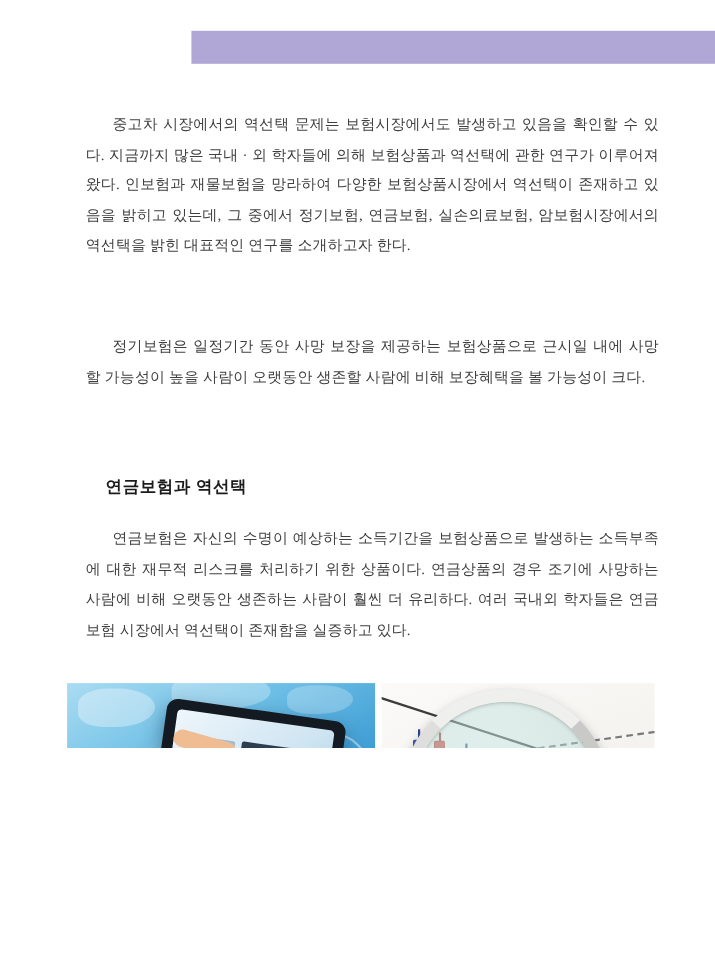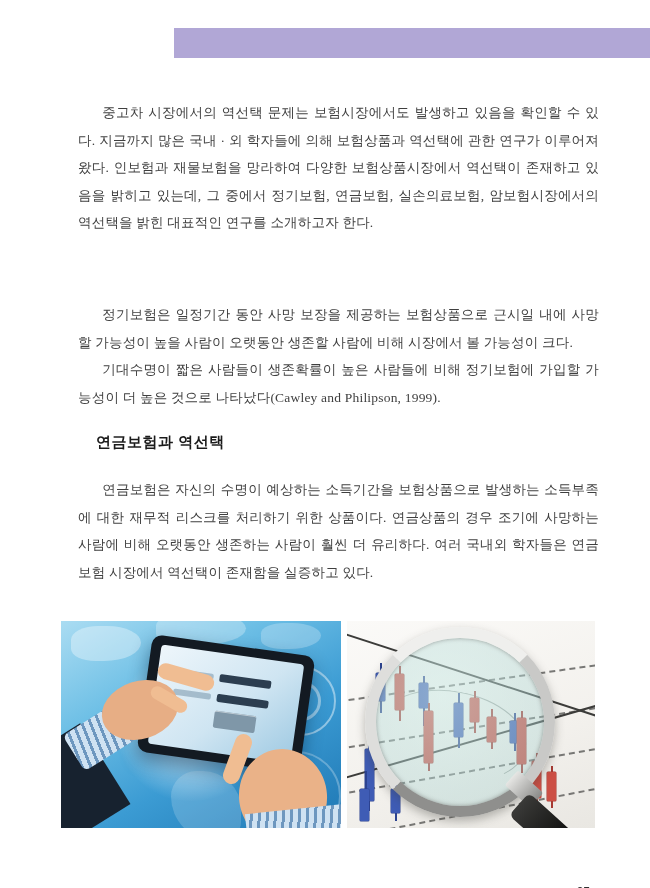--- a/index.html
+++ b/index.html
@@ -1,18 +1,18 @@
 <!DOCTYPE html>
 <html><head>
 <meta charset="utf-8">
 <style>
   * { margin:0; padding:0; box-sizing:border-box; }
   html,body { background:#ffffff; }
   .page {
-    position:relative; width:650px; height:888px; background:#ffffff;
+    position:relative; width:650px; height:680px; background:#ffffff;
     overflow:hidden; font-family:"Liberation Serif", serif;padding-left:48px;
   }
   
   .accent-bar {
     position:absolute; left:174px; top:28px; width:476px; height:30px;
     background:#b1a7d6;
   }
   
   .para {
     position:absolute; left:78px; width:521px;
@@ -95,22 +95,21 @@
 <div class="page">
 
   <div class="accent-bar"></div>
 
   <div class="para" style="top:99px;">
     <p>중고차 시장에서의 역선택 문제는 보험시장에서도 발생하고 있음을 확인할 수 있다. 지금까지 많은 국내 · 외 학자들에 의해 보험상품과 역선택에 관한 연구가 이루어져 왔다. 인보험과 재물보험을 망라하여 다양한 보험상품시장에서 역선택이 존재하고 있음을 밝히고 있는데, 그 중에서 정기보험, 연금보험, 실손의료보험, 암보험시장에서의 역선택을 밝힌 대표적인 연구를 소개하고자 한다.</p>
   </div>
 
 
   <div class="para" style="top:301px;">
-    <p>정기보험은 일정기간 동안 사망 보장을 제공하는 보험상품으로 근시일 내에 사망할 가능성이 높을 사람이 오랫동안 생존할 사람에 비해 시장에서 볼 가능성이 크다.</p>
-    <p>기대수명이 짧은 사람들이 생존확률이 높은 사람들에 비해 정기보험에 가입할 가능성이 더 높은 것으로 나타났다(Cawley and Philipson, 1999).</p>
+    <p>정기보험은 일정기간 동안 사망 보장을 제공하는 보험상품으로 근시일 내에 사망할 가능성이 높을 사람이 오랫동안 생존할 사람에 비해 보장혜택을 볼 가능성이 크다.</p>
   </div>
 
   <div class="sec-heading" style="top:433px;">연금보험과 역선택</div>
 
   <div class="para" style="top:476px;">
     <p>연금보험은 자신의 수명이 예상하는 소득기간을 보험상품으로 발생하는 소득부족에 대한 재무적 리스크를 처리하기 위한 상품이다. 연금상품의 경우 조기에 사망하는 사람에 비해 오랫동안 생존하는 사람이 훨씬 더 유리하다. 여러 국내외 학자들은 연금보험 시장에서 역선택이 존재함을 실증하고 있다.</p>
   </div>
 
   <div class="photo-left">
     <div class="map-blob" style="left:10px; top:5px; width:70px; height:35px;"></div>

